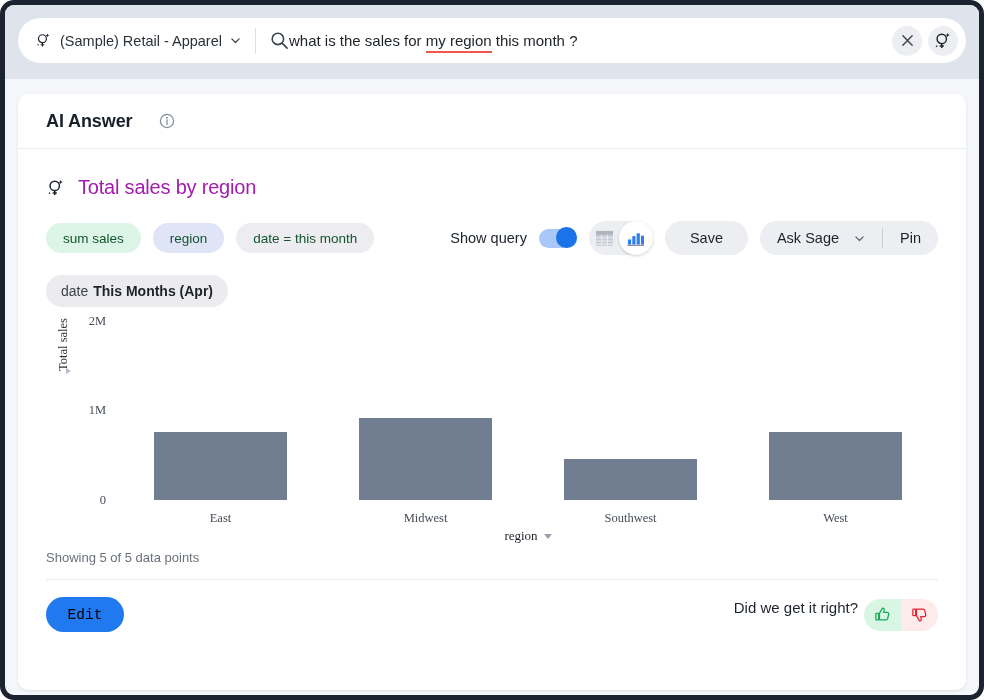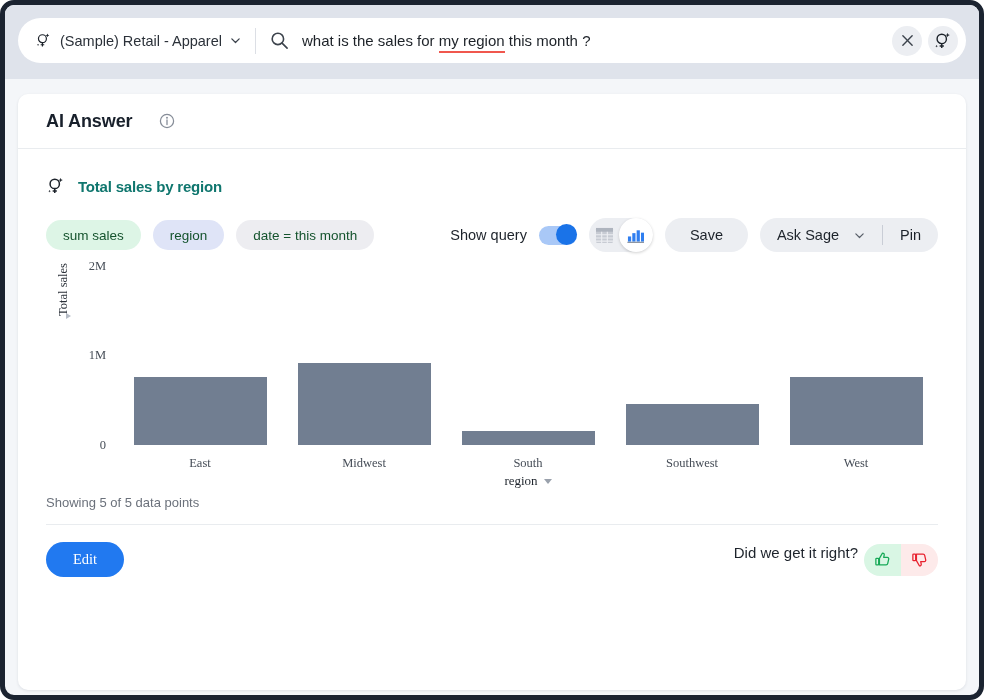--- a/index.html
+++ b/index.html
@@ -38,21 +38,21 @@
   }
   .wsel-label {
     font-size: 14.5px; color: #2b3139; white-space: nowrap;
   }
   .chev { width: 11px; height: 11px; flex: none; }
   .divider-v {
     width: 1px; height: 26px; background: #dcdfe5; margin: 0 14px;
     flex: none;
   }
   .searchfield {
-    flex: 1; display: flex; align-items: center; gap: 13px; height: 100%;
+    flex: 1; display: flex; align-items: center; height: 100%;
     position: relative;
   }
   .qtext {
     font-size: 15px; color: #1d2228; position: relative; white-space: nowrap;
   }
   .qtext .ul {
     border-bottom: 2.5px solid #f0574e;
     padding-bottom: 2px;
   }
   .rightbtns {
@@ -82,21 +82,21 @@
   .card-head h1 {
     font-size: 18px; font-weight: 700; color: #18202b; letter-spacing: -.1px;
   }
   .info-ico { width: 16px; height: 16px; }
 
   .ans-title {
     display: flex; align-items: center; gap: 12px;
     padding: 27px 28px 0 28px;
   }
   .ans-title .ttl {
-    font-size: 15px; font-weight: 700; color: #0f766e; letter-spacing: -.2px;
+    font-size: 20px; font-weight: 400; color: #a21caf; letter-spacing: -.2px;
   }
 
   
   .row2 {
     display: flex; align-items: center;
     padding: 22px 28px 0 28px;
   }
   .chips { display: flex; gap: 12px; }
   .chip {
     height: 30px; padding: 0 17px; border-radius: 15px;
@@ -224,23 +224,23 @@
     margin: 14px 28px 0 28px; height: 1px; background: #e9ecef;
   }
 
   
   .footer {
     display: flex; align-items: center;
     padding: 17px 28px 0 28px;
   }
   .editbtn {
     width: 78px; height: 35px; border-radius: 18px;
-    background: #2179f0; color: #ffffff; border: none;
+    background: #2179f0; color: #000000; border: none;
     font-size: 14.5px; cursor: pointer;
-    font-family: Liberation Serif, serif;
+    font-family: Liberation Mono, monospace;
   }
   .fb { margin-left: auto; display: flex; align-items: flex-start; gap: 6px; }
   .fbq { font-size: 15px; color: #1d232b; }
   .fbbtns {
     display: flex; height: 32px; border-radius: 16px; overflow: hidden;
   }
   .fbup, .fbdown {
     width: 37px; height: 32px;
     display: flex; align-items: center; justify-content: center;
     cursor: pointer;
@@ -371,43 +371,43 @@
           </div>
           <div class="sep"></div>
           <div class="seg">
             <span>Pin</span>
           </div>
         </div>
       </div>
     </div>
 
     
+    <div class="datefilter">
+      <span class="lbl">date</span>
+      <span class="val">This Months (Apr)</span>
+    </div>
 
     
     <div class="chartwrap">
       <div class="ylabel">Total sales</div>
       <div class="ytri"></div>
       <div class="yticks">
         <div class="ytick" style="top:0%">2M</div>
         <div class="ytick" style="top:41.5%">1M</div>
         <div class="ytick" style="top:83.2%">0</div>
       </div>
 
       <div class="plot">
         <div class="barcol">
           <div class="bar" style="height:38.0%"></div>
           <div class="xlab">East</div>
         </div>
         <div class="barcol">
           <div class="bar" style="height:45.9%"></div>
           <div class="xlab">Midwest</div>
-        </div>
-        <div class="barcol">
-          <div class="bar" style="height:7.8%"></div>
-          <div class="xlab">South</div>
         </div>
         <div class="barcol">
           <div class="bar" style="height:22.9%"></div>
           <div class="xlab">Southwest</div>
         </div>
         <div class="barcol">
           <div class="bar" style="height:38.0%"></div>
           <div class="xlab">West</div>
         </div>
       </div>

